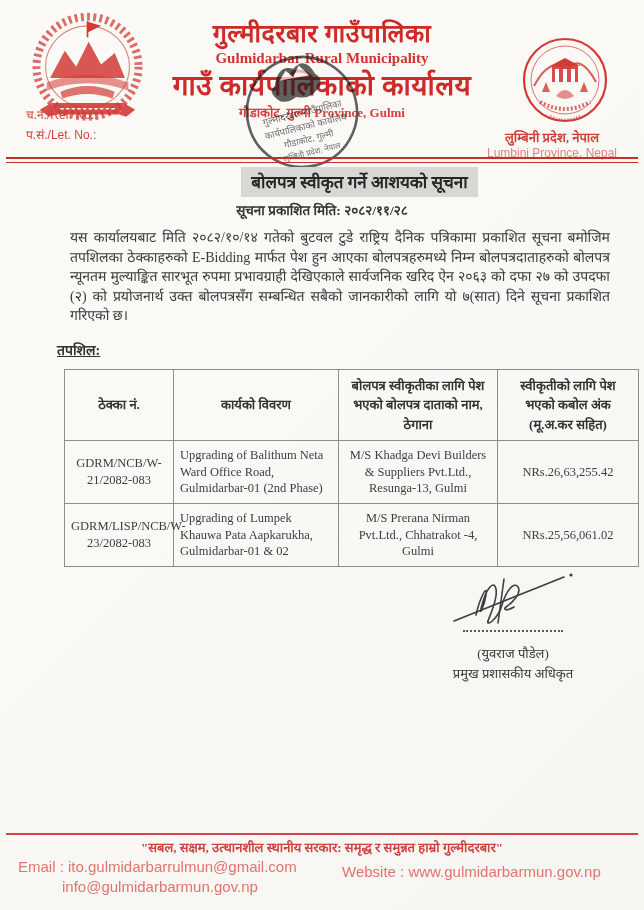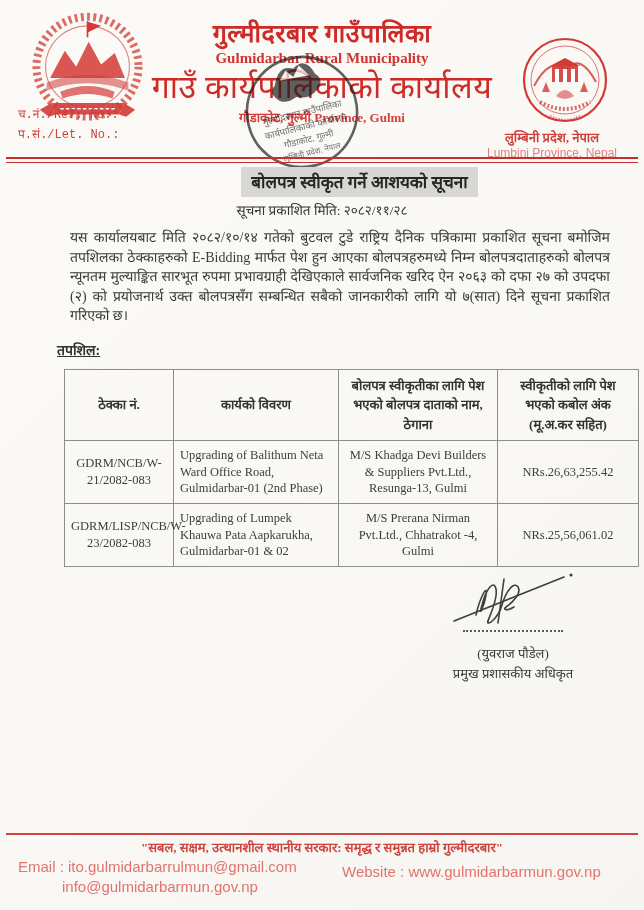--- a/index.html
+++ b/index.html
@@ -7,35 +7,35 @@
     position:relative;width:644px;height:910px;margin:0 auto;
     background:linear-gradient(135deg,#fbfaf7 0%,#f9f8f5 55%,#f6f5f1 100%);
     font-family:"Liberation Serif", serif;
     color:#3c3c3c;overflow:hidden;
   }
   .abs{position:absolute;}
   
   .hdr-center{left:140px;top:20px;width:364px;text-align:center;line-height:1.12;}
   .np-title1{font-size:25px;font-weight:bold;color:#ce2b28;letter-spacing:.5px;}
   .en-title1{font-size:15px;font-weight:bold;color:#d03431;margin-top:2px;}
-  .np-title2{font-size:32px;font-weight:normal;color:#ce2b28;margin-top:3px;letter-spacing:.5px;}
+  .np-title2{font-size:28px;font-weight:bold;color:#ce2b28;margin-top:3px;letter-spacing:.5px;}
   .en-title2{font-size:18px;font-weight:bold;color:#d03431;margin-top:3px;}
   .place-line{font-size:13px;font-weight:bold;color:#d4403c;margin-top:5px;}
-  .ref-block{left:18px;top:105px;font-size:12px;color:#d0413d;line-height:20px;font-family:Liberation Mono, monospace;}
+  .ref-block{left:26px;top:105px;font-size:12px;color:#d0413d;line-height:20px;font-family:Liberation Sans, sans-serif;}
   .province{left:466px;top:130px;width:172px;text-align:center;line-height:1.25;}
   .province .np{font-size:13px;font-weight:bold;color:#d0413d;}
   .province .en{font-size:12px;color:#e2837f;font-family:"Liberation Sans",sans-serif;}
   .emblem-left{left:30px;top:10px;}
   .emblem-right{left:520px;top:36px;}
   .stamp{left:232px;top:42px;transform:rotate(-14deg);opacity:.82;}
   .rule-double{left:6px;width:632px;top:157px;height:3px;border-top:2px solid #c23030;border-bottom:1px solid #c23030;}
   
   .title-wrap{left:18px;top:167px;width:587px;text-align:center;margin-left:48px;}
   .notice-title{display:inline-block;background:#d8d7d3;color:#262626;font-size:17px;font-weight:bold;padding:3px 10px 4px;}
-  .date-line{left:0;top:201px;width:644px;text-align:center;font-size:13.5px;font-weight:normal;color:#343434;}
+  .date-line{left:0;top:201px;width:644px;text-align:center;font-size:13.5px;font-weight:bold;color:#343434;}
   .body-para{left:70px;top:228px;width:540px;font-size:14px;line-height:19.5px;text-align:justify;color:#3b3b3b;}
   .tapasil{left:57px;top:340px;font-size:14px;font-weight:bold;text-decoration:underline;color:#333;}
   
   .bid-table{position:absolute;left:64px;top:369px;width:522px;border-collapse:collapse;table-layout:fixed;}
   .bid-table th,.bid-table td{border:1px solid #8d8d8d;vertical-align:middle;padding:4px 6px;}
   .bid-table th{font-size:13px;font-weight:600;color:#333;line-height:1.5;height:62px;}
   .bid-table td{font-size:12.5px;color:#3d3d3d;line-height:1.35;height:54px;}
   .c1{width:96px;text-align:center;}
   .c2{width:152px;text-align:left;}
   .c3{width:146px;text-align:center;margin-left:21px;}

